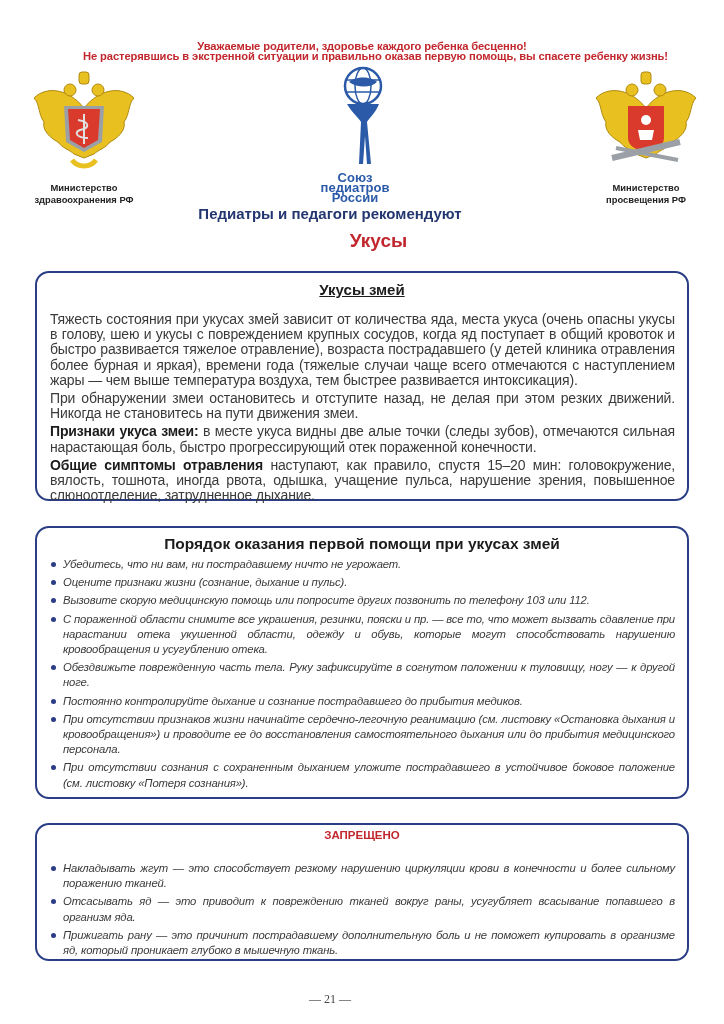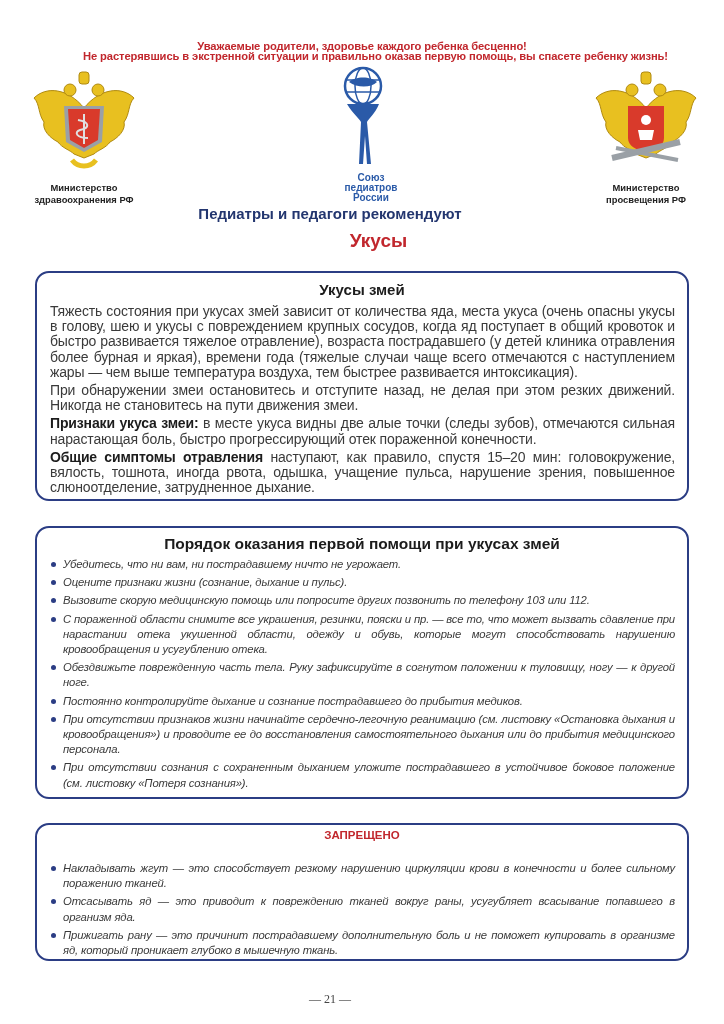--- a/index.html
+++ b/index.html
@@ -11,32 +11,32 @@
     #msg2 { top: 50px; padding-left: 27px; }
 
     .emblem { position: absolute; }
     .eagle-left { left: 28px; top: 68px; width: 112px; height: 108px; }
     .eagle-right { left: 590px; top: 68px; width: 112px; height: 108px; }
     .ministry-label { position: absolute; width: 140px; text-align: center; font-weight: bold; font-size: 9.4px; color: #222; line-height: 12px; }
     #min-health { left: 14px; top: 182px; }
     #min-edu { left: 576px; top: 182px; }
 
     .globe-logo { position: absolute; left: 335px; top: 66px; width: 56px; height: 104px; }
-    .union-label { position: absolute; left: 328px; top: 173px; width: 86px; text-align: center; font-weight: bold; color: #2a5aa8; font-size: 10px; line-height: 10px; }
+    .union-label { position: absolute; left: 312px; top: 173px; width: 86px; text-align: center; font-weight: bold; color: #2a5aa8; font-size: 13px; line-height: 10px; }
 
     .subtitle { position: absolute; left: 0; width: 660px; text-align: center; top: 205px; font-weight: bold; font-size: 15px; color: #23366f; }
     .main-title { position: absolute; left: 0; width: 724px; text-align: center; top: 230px; font-weight: bold; font-size: 19px; color: #c1272d; padding-left: 33px; }
 
     .box { position: absolute; left: 35px; width: 654px; border: 2.5px solid #2b3d84; border-radius: 14px; background: #fff; }
     #box1 { top: 271px; height: 230px; }
     #box2 { top: 526px; height: 273px; }
     #box3 { top: 823px; height: 138px; }
 
     .box-title { text-align: center; font-weight: bold; color: #1c1c1c; font-size: 15px; }
-    #box1 .box-title { margin-top: 8px; margin-bottom: 6px; }
+    #box1 .box-title { margin-top: 8px; margin-bottom: 14px; text-decoration: underline; }
     #box2 .box-title { margin-top: 7px; margin-bottom: 4px; font-size: 15.5px; }
     #box3 .box-title { margin-top: 4px; margin-bottom: 20px; color: #c1272d; font-size: 11.5px; }
 
     .para { font-size: 14px; line-height: 15.2px; color: #3a3a3a; padding: 0 12px 0 13px; text-align: justify; margin-bottom: 3px; letter-spacing: -0.15px; }
     .para b { color: #1c1c1c; }
 
     ul.blist { list-style: none; padding: 0 12px 0 14px; }
     ul.blist li { position: relative; padding-left: 12px; font-size: 11.3px; line-height: 15.2px; color: #3a3a3a; text-align: justify; margin-bottom: 3px; letter-spacing: -0.15px; font-style: italic; }
     ul.blist li .dot { position: absolute; left: 0; top: 5px; width: 5px; height: 5px; border-radius: 50%; background: #2b3d84; }
 

